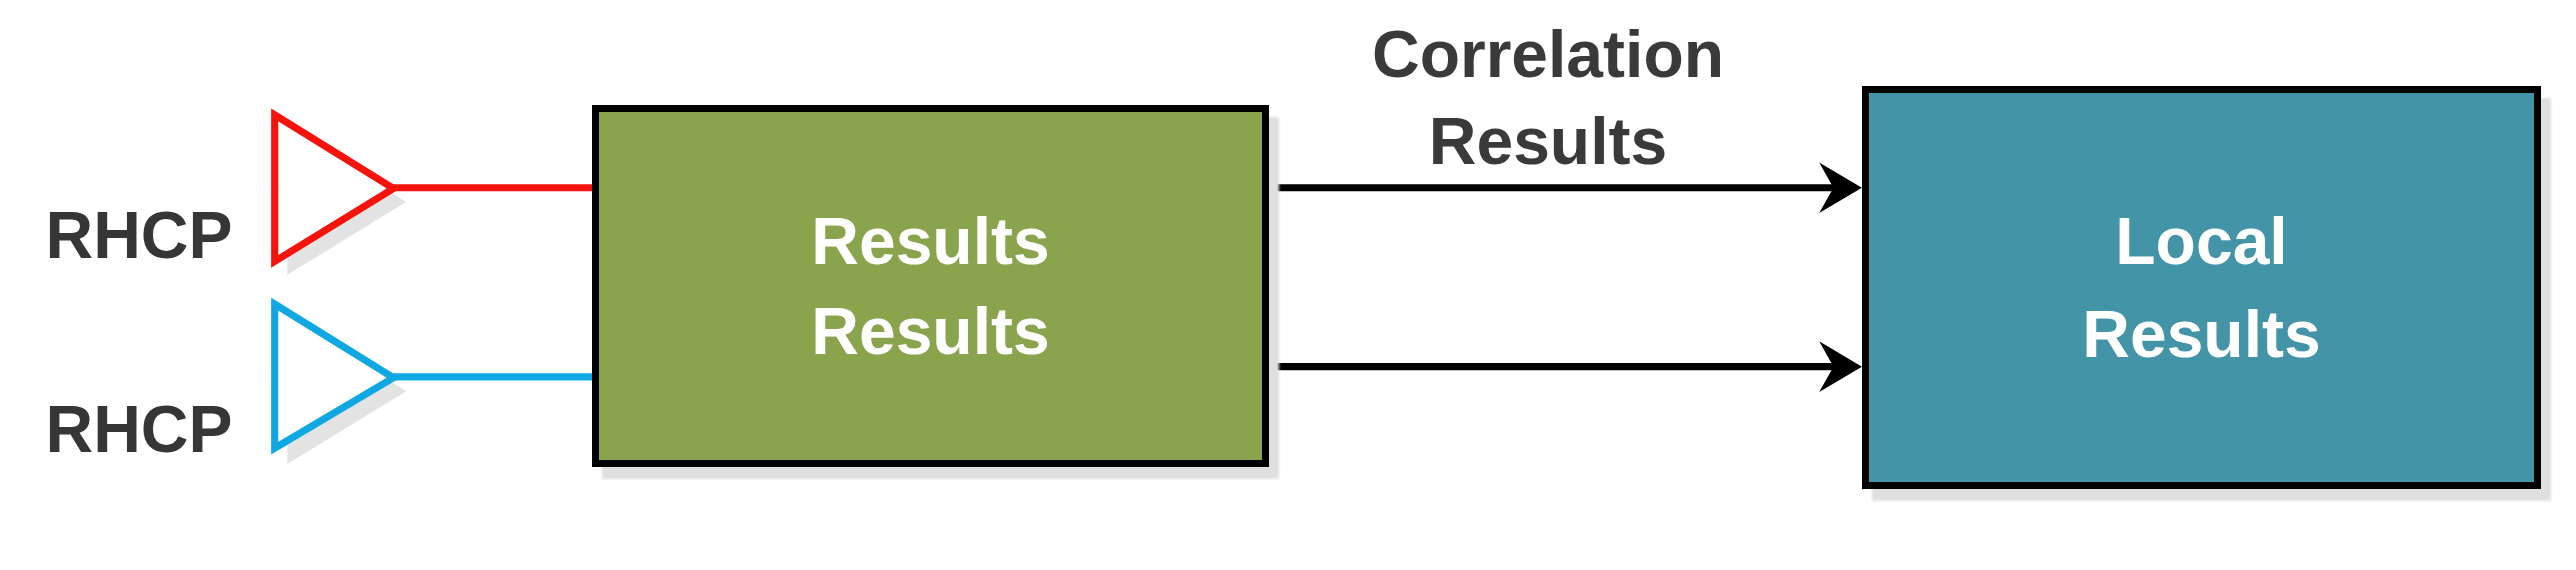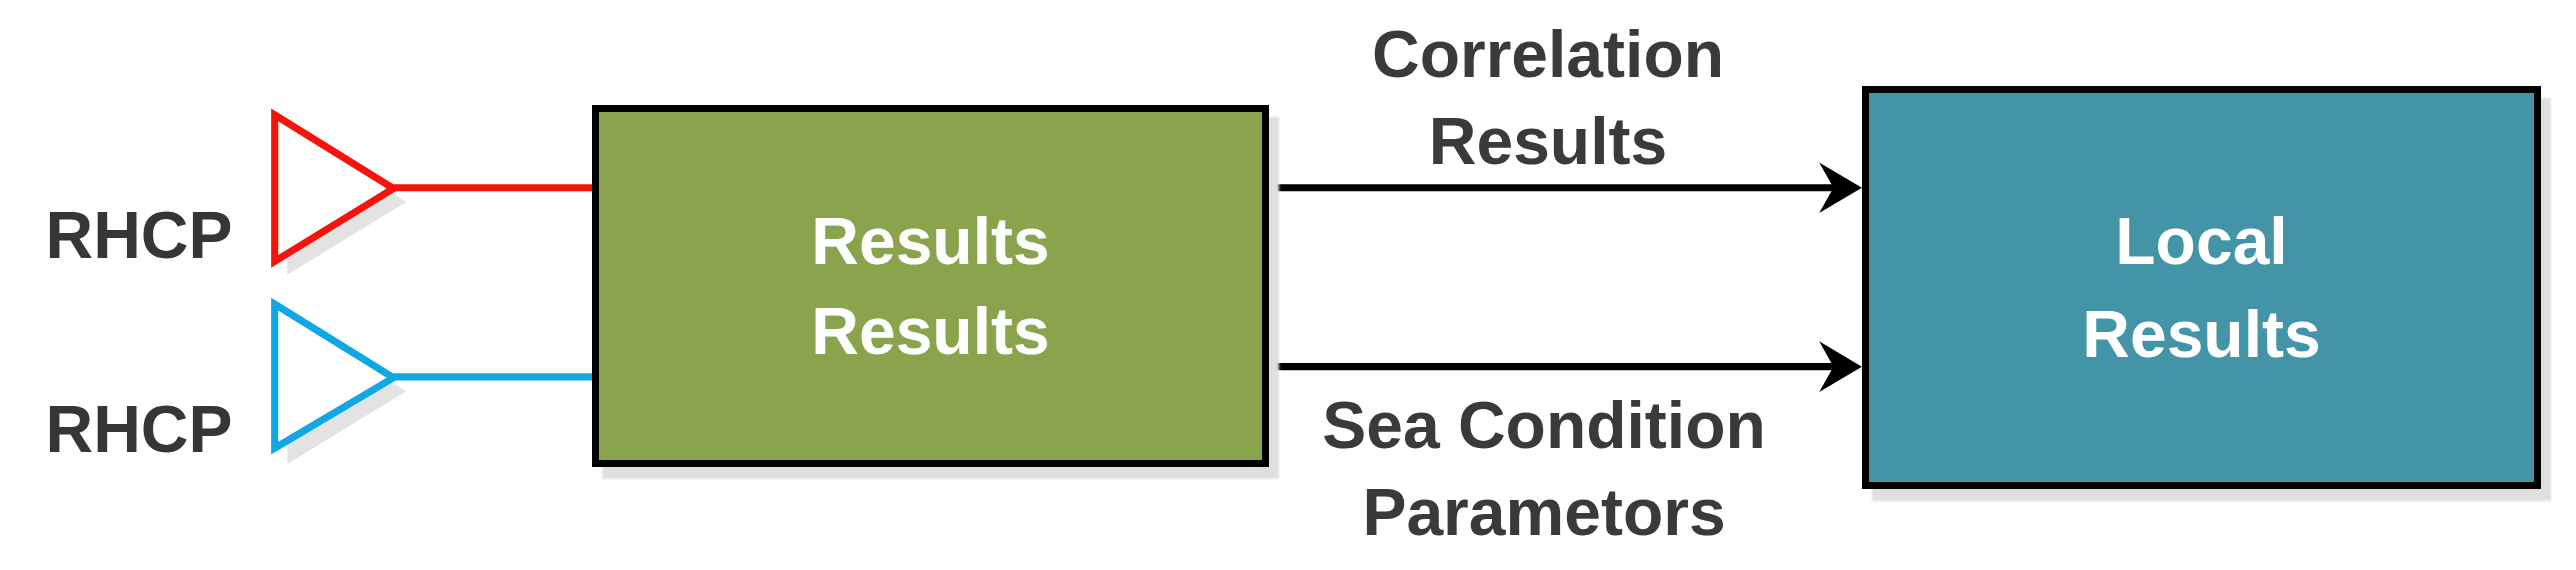--- a/index.html
+++ b/index.html
@@ -92,19 +92,15 @@
   <div class="block" id="server-block">
     <div>Local</div>
     <div>Results</div>
   </div>
 
   <div class="arrow-label" id="correlation-label">
     <div>Correlation</div>
     <div>Results</div>
   </div>
 
-  <div class="arrow-label" id="sea-condition-label">
-    <div>Sea Condition</div>
-    <div>Parametors</div>
-  </div>
 
 </div>
 
 
 </body></html>

